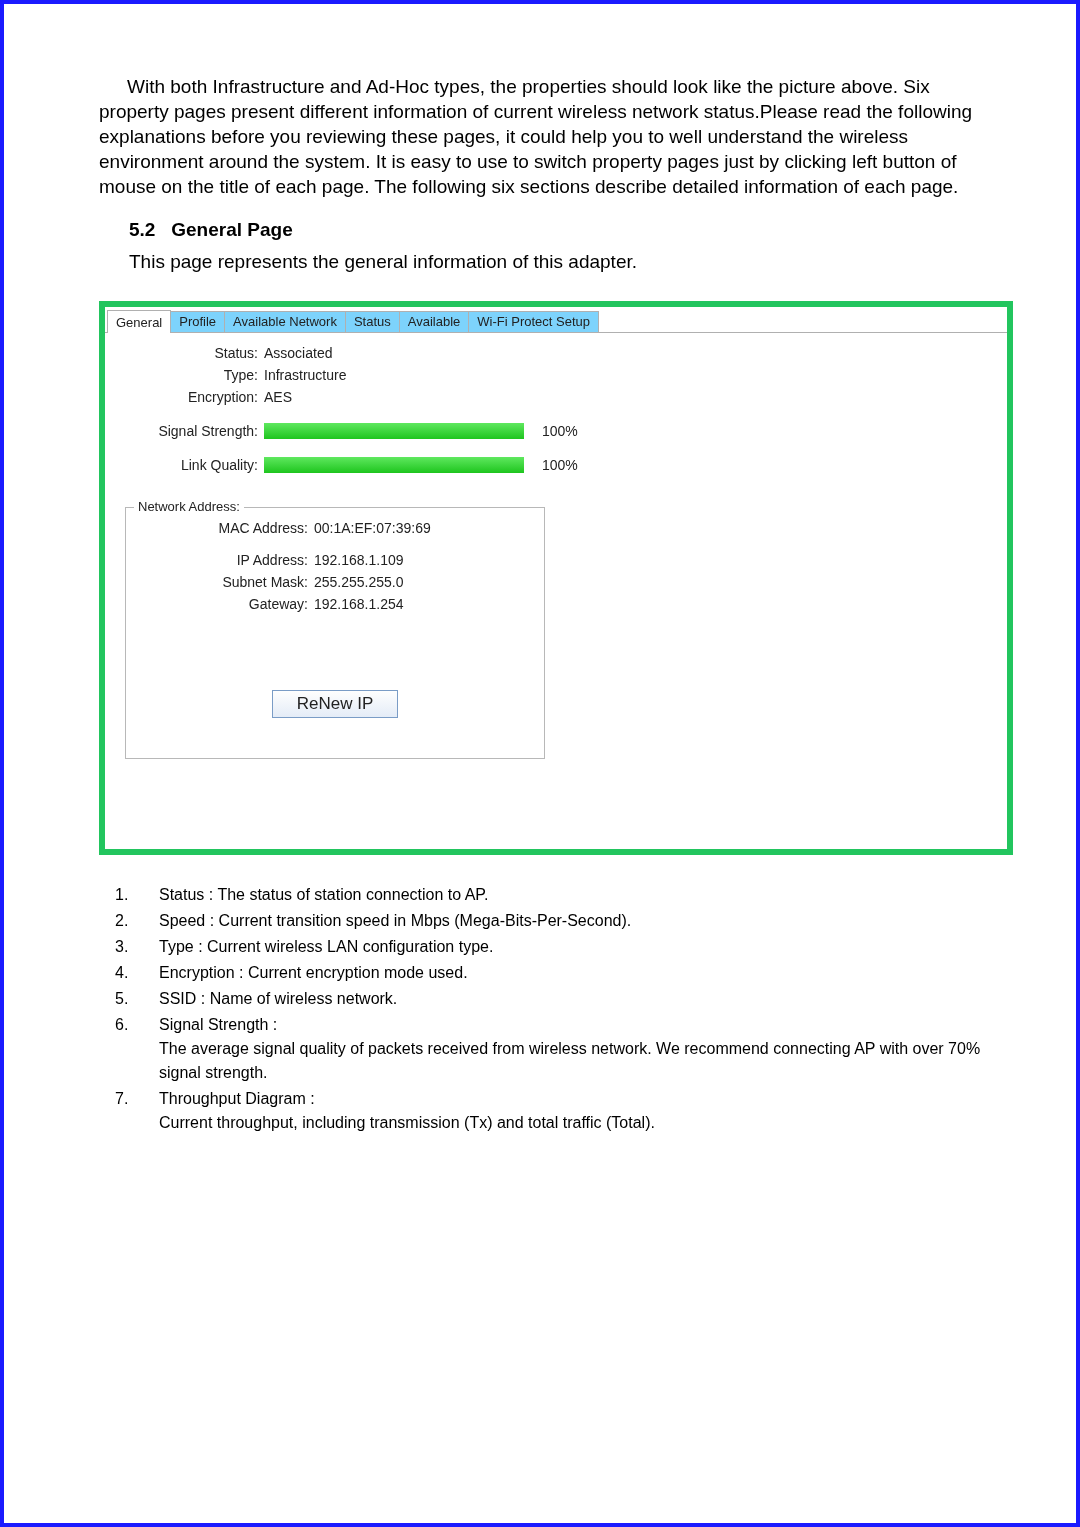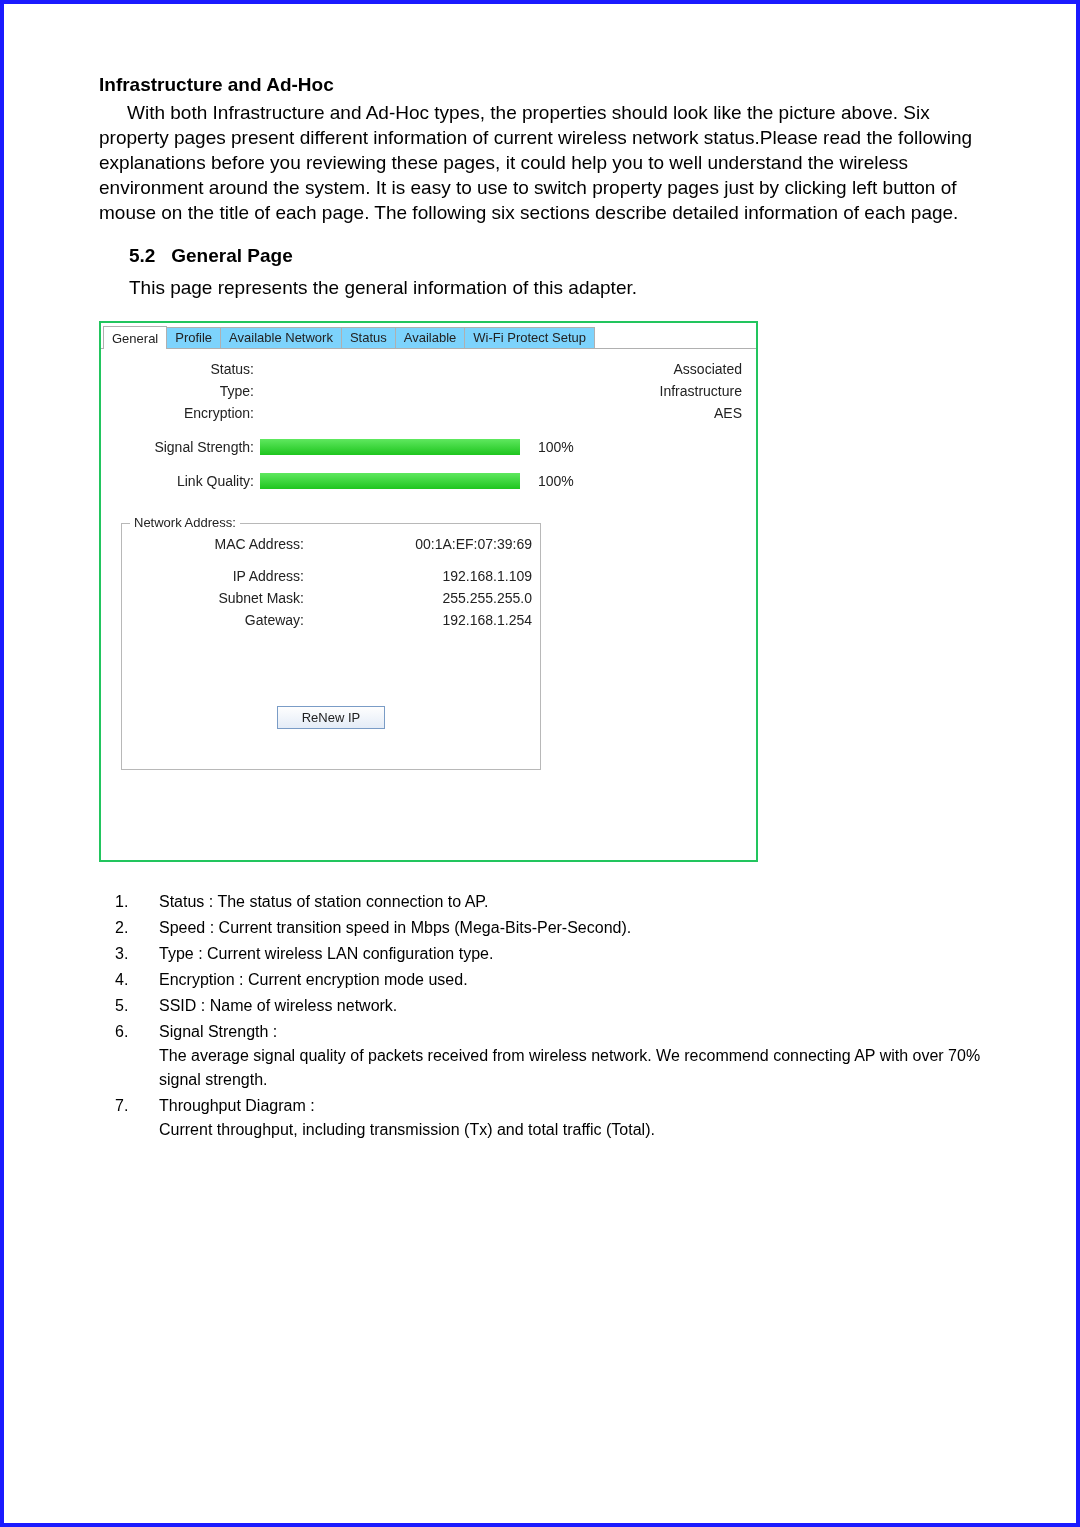--- a/index.html
+++ b/index.html
@@ -31,28 +31,28 @@
   .indent-first { text-indent: 28px; }
   .subsection-heading {
     font-size: 19px;
     font-weight: bold;
     margin-left: 30px;
     margin-bottom: 10px;
   }
   .subsection-intro {
     font-size: 19px;
     margin-left: 30px;
-    margin-bottom: 22px;
+    margin-bottom: 28px;
   }
 
   
   .dialog {
     margin-left: 0;
-    width: 659px;
-    border: 2px solid #22c55e;
+    width: 914px;
+    border: 6px solid #22c55e;
     font-family: Tahoma, "Segoe UI", sans-serif;
     font-size: 14px;
     color: #222;
     padding-bottom: 4px;
     background: #fff;
     margin-bottom: 28px;
   }
   .tabs {
     display: flex;
     align-items: flex-end;
@@ -76,21 +76,20 @@
     top: 1px;
   }
   .pane {
     padding: 12px 14px 14px 14px;
   }
   .kv-row {
     display: flex;
     align-items: center;
     margin-bottom: 6px;
     font-size: 14px;
-    justify-content: space-between;
   }
   .kv-label {
     width: 145px;
     text-align: right;
     padding-right: 6px;
   }
   .bar-row {
     display: flex;
     align-items: center;
     margin: 18px 0;
@@ -128,21 +127,21 @@
   .btn-row {
     text-align: center;
     margin-top: 26px;
     margin-bottom: 30px;
   }
   .btn {
     display: inline-block;
     border: 1px solid #7a9cc6;
     background: linear-gradient(#fefefe, #e4ecf7);
     padding: 3px 24px;
-    font-size: 13px;
+    font-size: 17px;
     cursor: default;
   }
 
   
   .num-list {
     list-style: none;
     counter-reset: item;
     padding-left: 0;
   }
   .num-list li {
@@ -158,21 +157,20 @@
     position: absolute;
     left: 16px;
   }
   .li-sub { display: block; }
 </style>
 </head>
 <body>
 
 <div class="outer-frame">
 
-  <div class="section-heading">Infrastructure and Ad-Hoc</div>
   <p class="body-para indent-first">With both Infrastructure and Ad-Hoc types, the properties should look like the picture above. Six property pages present different information of current wireless network status.Please read the following explanations before you reviewing these pages, it could help you to well understand the wireless environment around the system. It is easy to use to switch property pages just by clicking left button of mouse on the title of each page. The following six sections describe detailed information of each page.</p>
 
   <div class="subsection-heading">
     <span>5.2</span>&nbsp;&nbsp;
     <span>General Page</span>
   </div>
   <p class="subsection-intro">This page represents the general information of this adapter.</p>
 
   <div class="dialog">
     <div class="tabs">

